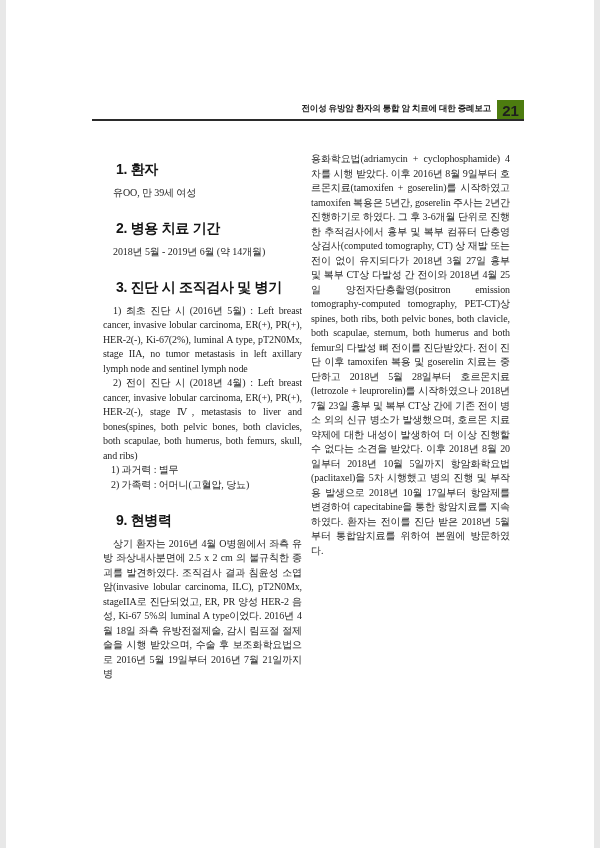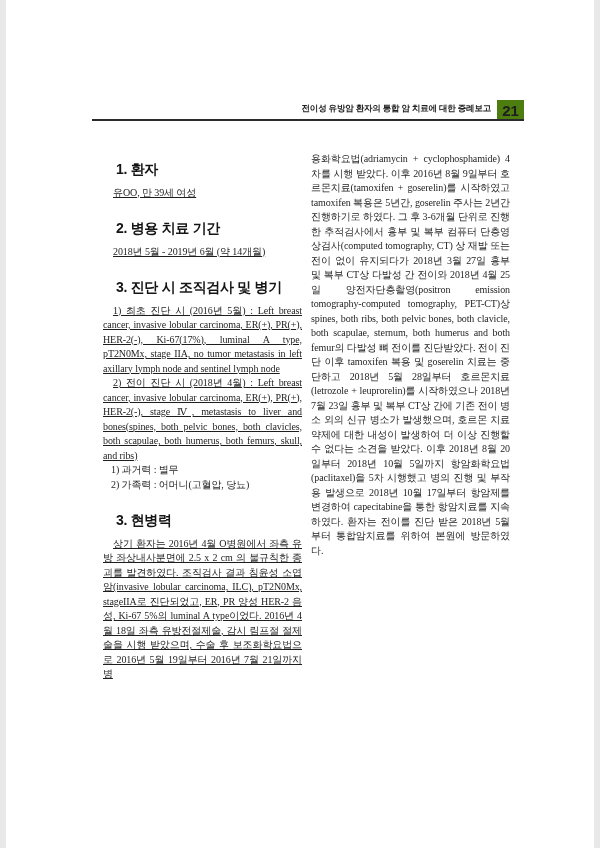--- a/index.html
+++ b/index.html
@@ -35,21 +35,21 @@
 
   .sec {
     font-family:"Liberation Sans", sans-serif;
     font-size:14px; font-weight:bold; color:#141414;
     margin:21px 0 9px 0; padding-left:13px;
     text-align:left; letter-spacing:-0.3px;
   }
   .sec.first { margin-top:12px; }
 
   p { margin:0; }
-  p.ind  { text-indent:10px;text-decoration:underline; }
+  p.ind  { text-indent:10px; }
   p.item { text-indent:8px;  }
   p.cont { text-indent:0;    }
 </style>
 </head>
 <body>
 
 <div class="page">
 
   <div class="header">
     <div class="running-head">전이성 유방암 환자의 통합 암 치료에 대한 증례보고</div>
@@ -57,27 +57,27 @@
   </div>
 
   <div class="col col-left">
     <div class="sec first">1. 환자</div>
     <p class="ind">유OO, 만 39세 여성</p>
 
     <div class="sec">2. 병용 치료 기간</div>
     <p class="ind">2018년 5월 - 2019년 6월 (약 14개월)</p>
 
     <div class="sec">3. 진단 시 조직검사 및 병기</div>
-    <p class="ind">1) 최초 진단 시 (2016년 5월) : Left breast cancer, invasive lobular carcinoma, ER(+), PR(+), HER-2(-), Ki-67(17%), luminal A type, pT2N0Mx, stage IIA, no tumor metastasis in left axillary lymph node and sentinel lymph node</p>
+    <p class="ind">1) 최초 진단 시 (2016년 5월) : Left breast cancer, invasive lobular carcinoma, ER(+), PR(+), HER-2(-), Ki-67(2%), luminal A type, pT2N0Mx, stage IIA, no tumor metastasis in left axillary lymph node and sentinel lymph node</p>
     <p class="ind">2) 전이 진단 시 (2018년 4월) : Left breast cancer, invasive lobular carcinoma, ER(+), PR(+), HER-2(-), stage Ⅳ, metastasis to liver and bones(spines, both pelvic bones, both clavicles, both scapulae, both humerus, both femurs, skull, and ribs)</p>
 
     <p class="item">1) 과거력 : 별무</p>
     <p class="item">2) 가족력 : 어머니(고혈압, 당뇨)</p>
 
-    <div class="sec">3. 현병력</div>
+    <div class="sec">9. 현병력</div>
     <p class="ind">상기 환자는 2016년 4월 O병원에서 좌측 유방 좌상내사분면에 2.5 x 2 cm 의 불규칙한 종괴를 발견하였다. 조직검사 결과 침윤성 소엽암(invasive lobular carcinoma, ILC), pT2N0Mx, stageIIA로 진단되었고, ER, PR 양성 HER-2 음성, Ki-67 5%의 luminal A type이었다. 2016년 4월 18일 좌측 유방전절제술, 감시 림프절 절제술을 시행 받았으며, 수술 후 보조화학요법으로 2016년 5월 19일부터 2016년 7월 21일까지 병</p>
   </div>
 
   <div class="col col-right">
     <p class="cont">용화학요법(adriamycin + cyclophosphamide) 4차를 시행 받았다. 이후 2016년 8월 9일부터 호르몬치료(tamoxifen + goserelin)를 시작하였고 tamoxifen 복용은 5년간, goserelin 주사는 2년간 진행하기로 하였다. 그 후 3-6개월 단위로 진행한 추적검사에서 흉부 및 복부 컴퓨터 단층영상검사(computed tomography, CT) 상 재발 또는 전이 없이 유지되다가 2018년 3월 27일 흉부 및 복부 CT상 다발성 간 전이와 2018년 4월 25일 양전자단층촬영(positron emission tomography-computed tomography, PET-CT)상 spines, both ribs, both pelvic bones, both clavicle, both scapulae, sternum, both humerus and both femur의 다발성 뼈 전이를 진단받았다. 전이 진단 이후 tamoxifen 복용 및 goserelin 치료는 중단하고 2018년 5월 28일부터 호르몬치료(letrozole + leuprorelin)를 시작하였으나 2018년 7월 23일 흉부 및 복부 CT상 간에 기존 전이 병소 외의 신규 병소가 발생했으며, 호르몬 치료 약제에 대한 내성이 발생하여 더 이상 진행할 수 없다는 소견을 받았다. 이후 2018년 8월 20일부터 2018년 10월 5일까지 항암화학요법(paclitaxel)을 5차 시행했고 병의 진행 및 부작용 발생으로 2018년 10월 17일부터 항암제를 변경하여 capecitabine을 통한 항암치료를 지속하였다. 환자는 전이를 진단 받은 2018년 5월부터 통합암치료를 위하여 본원에 방문하였다.</p>
 
   </div>
 
 </div>
 

